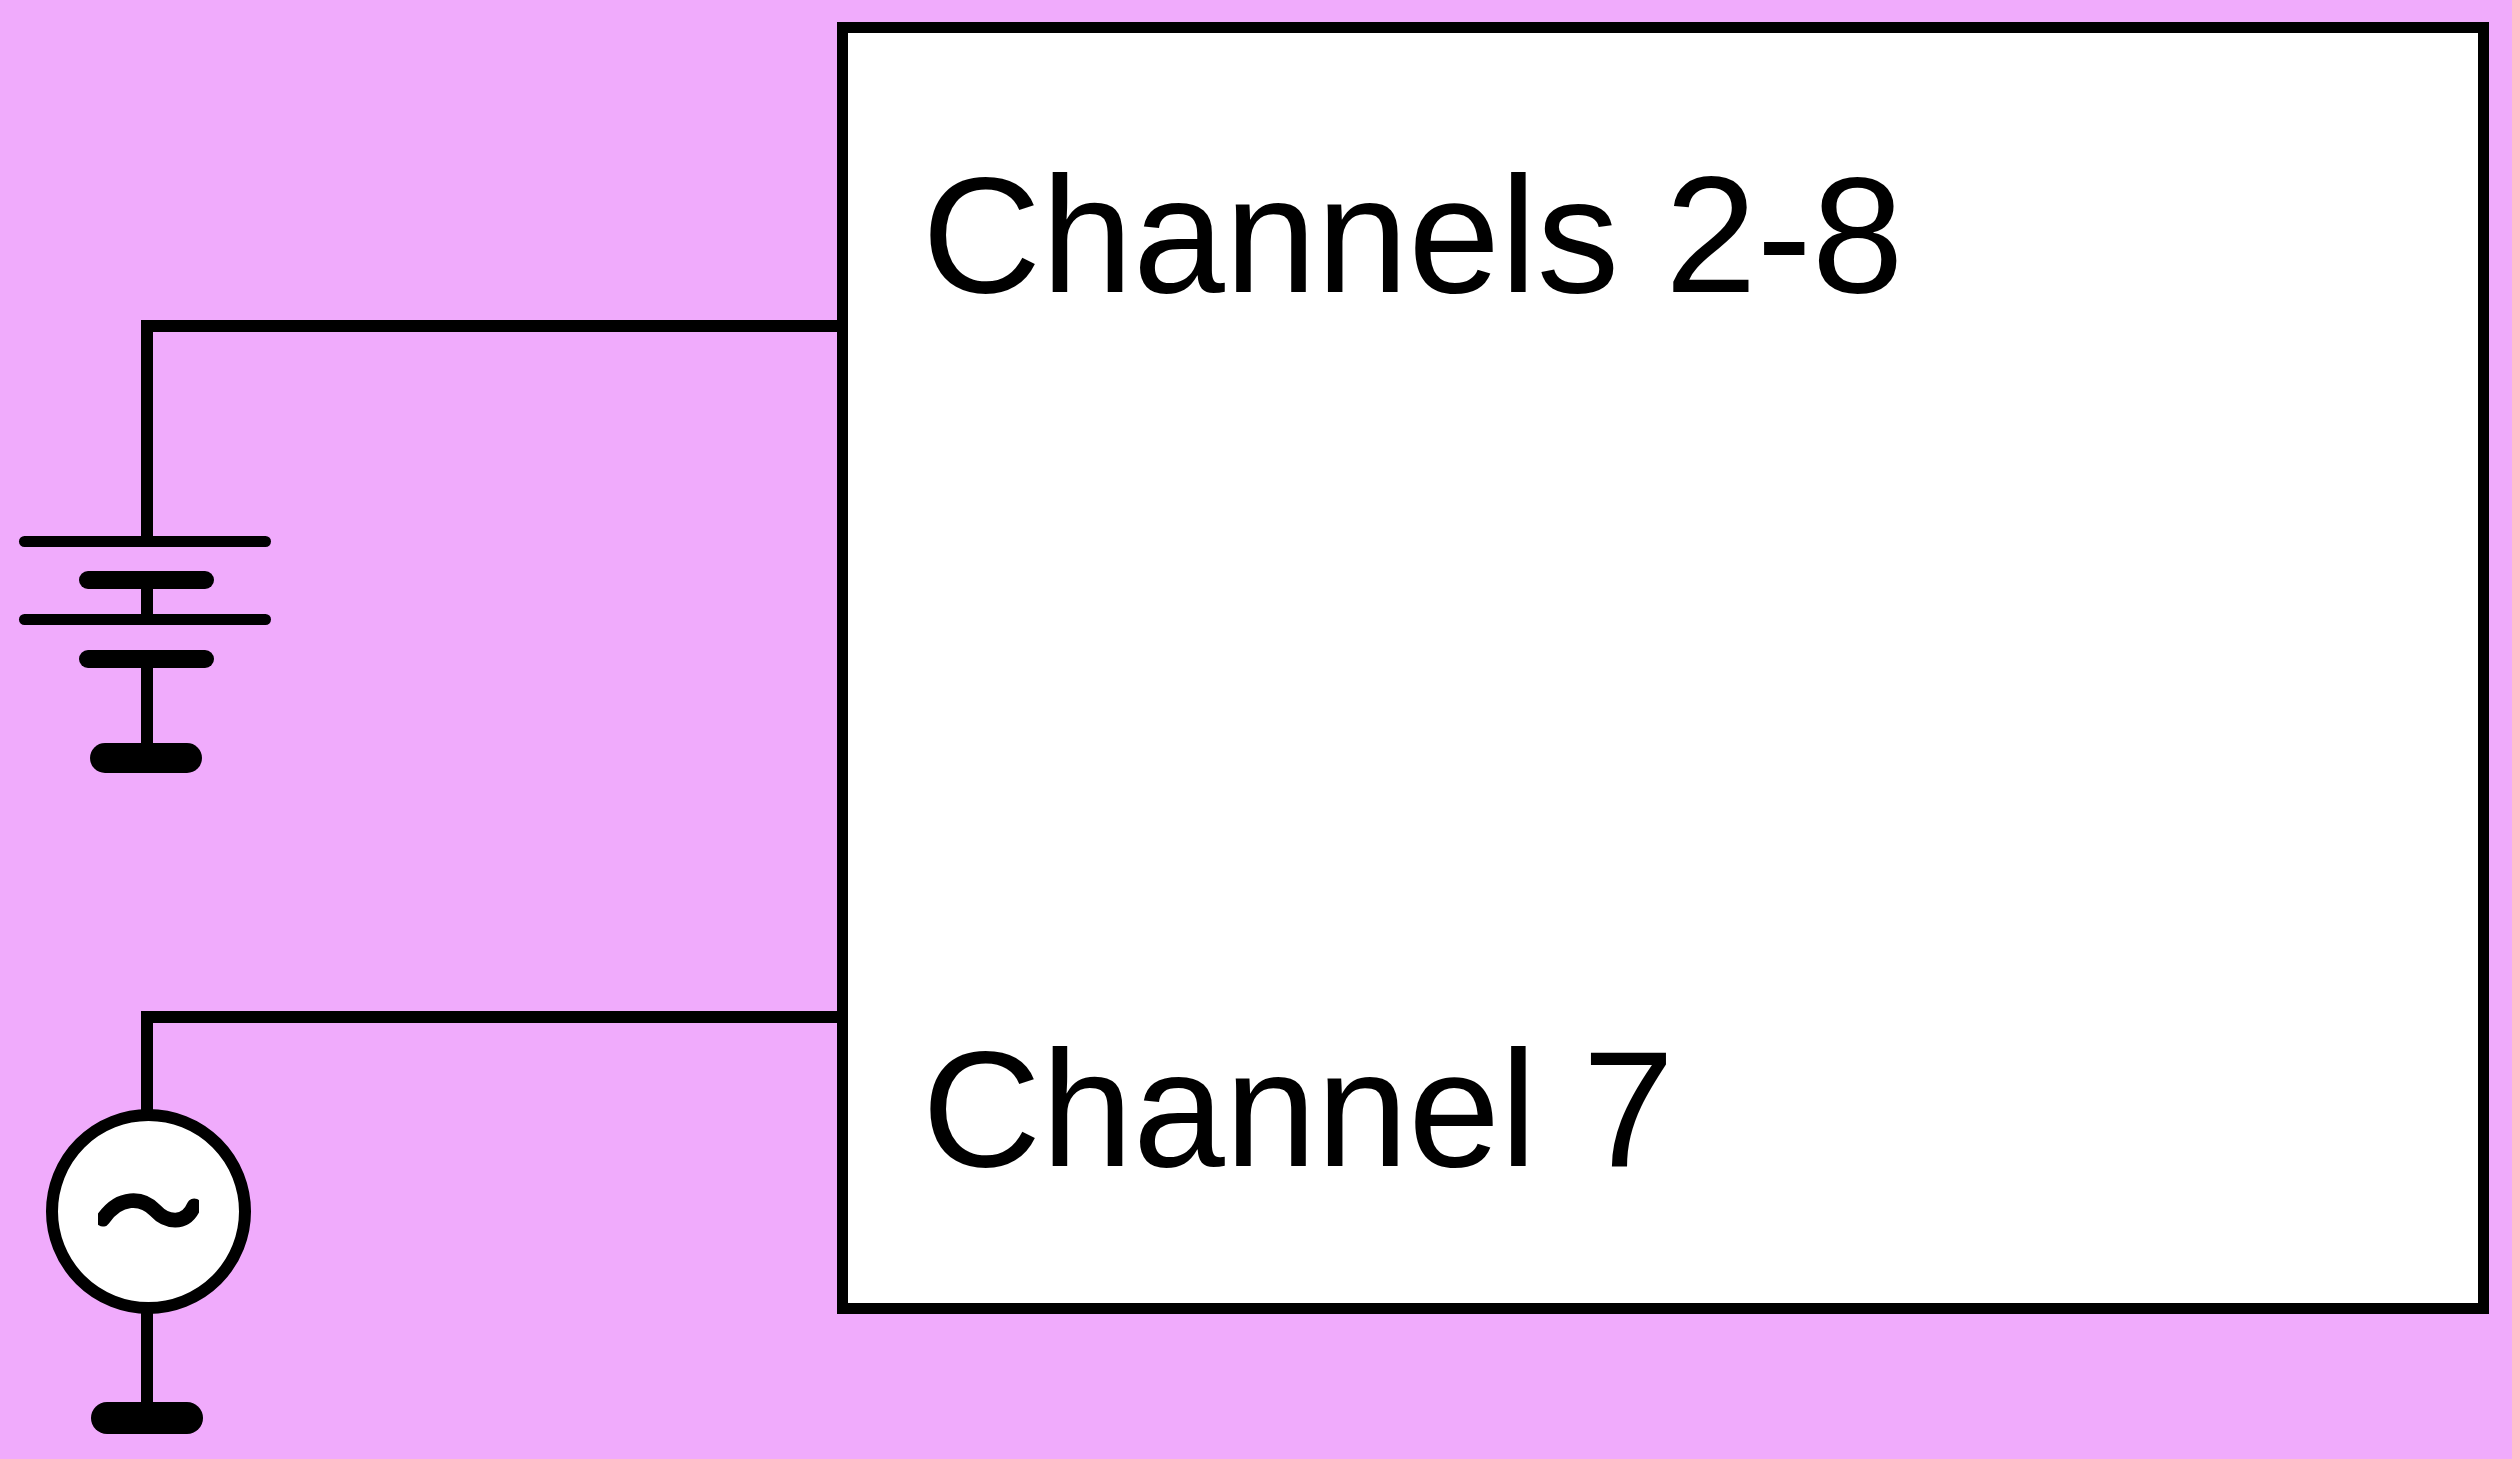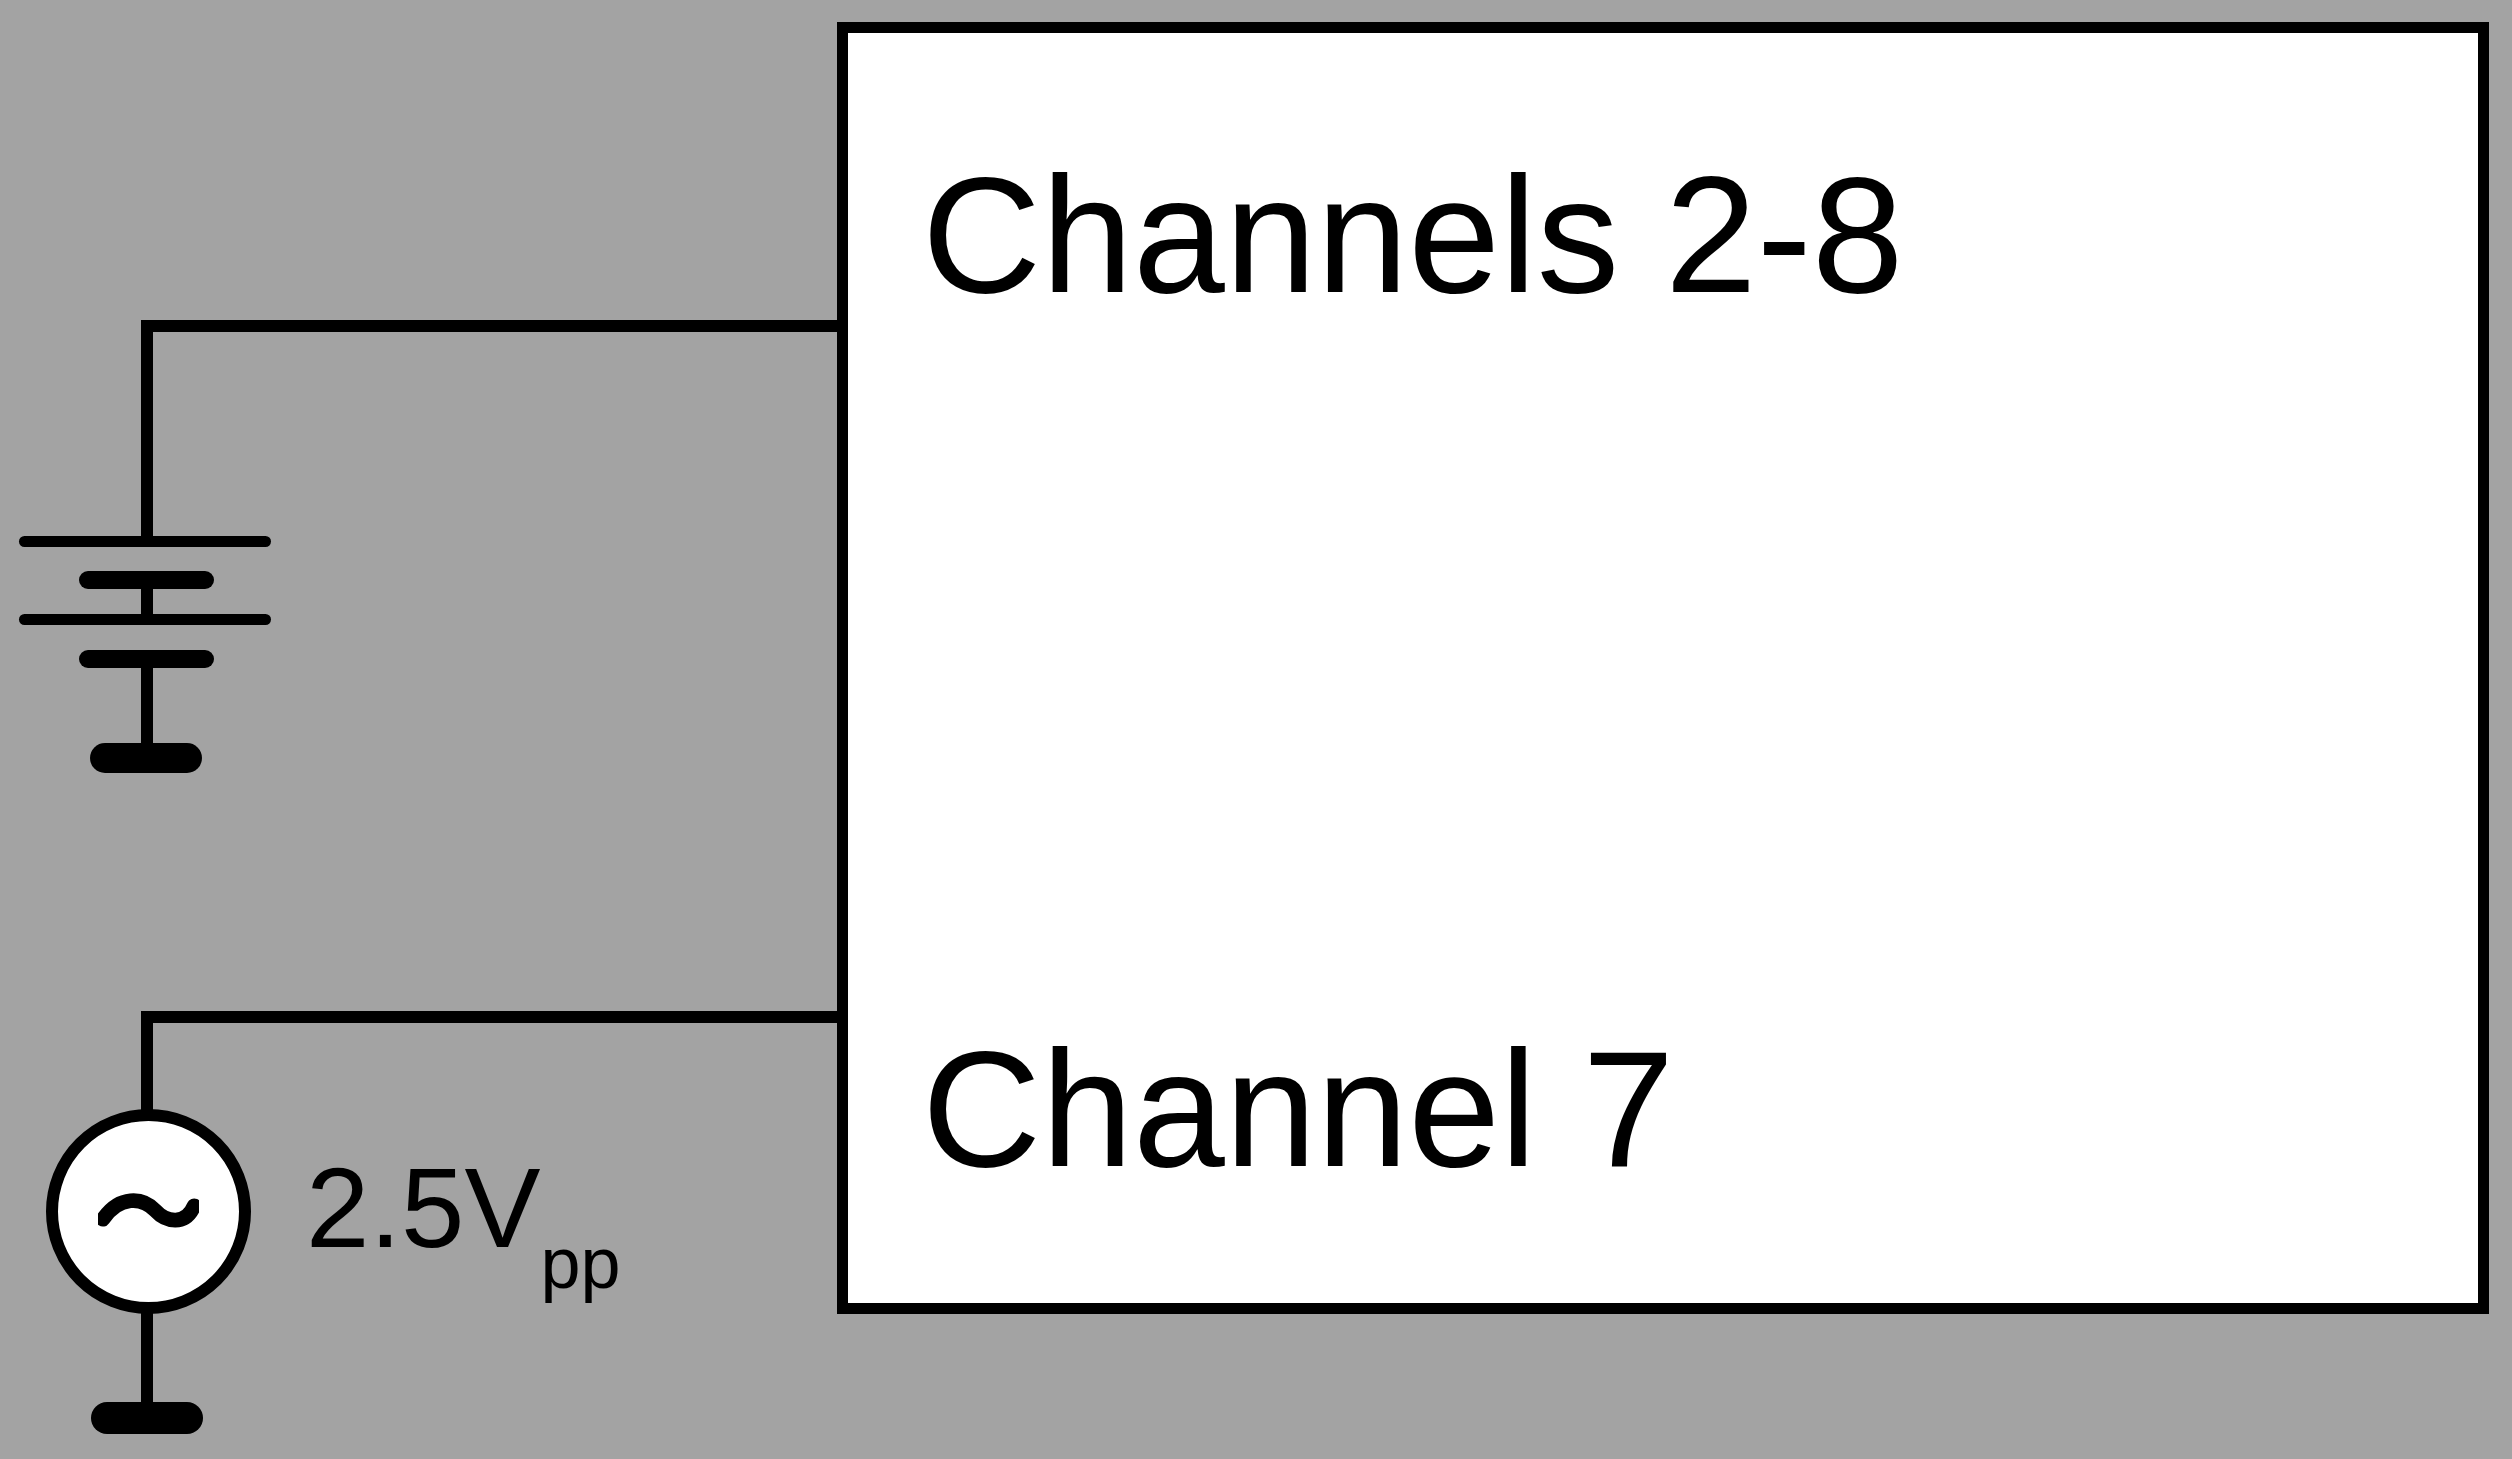--- a/index.html
+++ b/index.html
@@ -5,21 +5,21 @@
   html, body { margin: 0; padding: 0; }
   body {
     width: 2512px; height: 1459px;
     background: #ffffff;
     font-family: "Liberation Sans", sans-serif;
     overflow: hidden;
   }
   .canvas {
     position: relative;
     width: 2512px; height: 1459px;
-    background: #a3a3a3;
+    background: #f0abfc;
   }
 
   
   .device-box {
     position: absolute;
     left: 837px; top: 22px;
     width: 1652px; height: 1292px;
     border: 11.6px solid #000000;
     box-sizing: border-box;
     background: #ffffff;
@@ -107,16 +107,15 @@
 
   <div>
     <div class="ac-circle"></div>
     <svg class="ac-wave" viewBox="0 0 104 40">
       <path d="M5 27 C 22 2, 46 4, 59 18 C 70 30, 90 34, 99 13" fill="none" stroke="#000000" stroke-width="15" stroke-linecap="round"></path>
     </svg>
     <div class="wire-v" style="left:141px; top:1310px; height:97px;"></div>
     <div class="ground-bar" style="left:91px; top:1402px; width:112px; height:32px;"></div>
   </div>
 
-  <div class="lbl src-label" style="left:306px; top:1151px;"><span>2.5V</span><span class="sub">pp</span></div>
 
 </div>
 
 
 </body></html>

